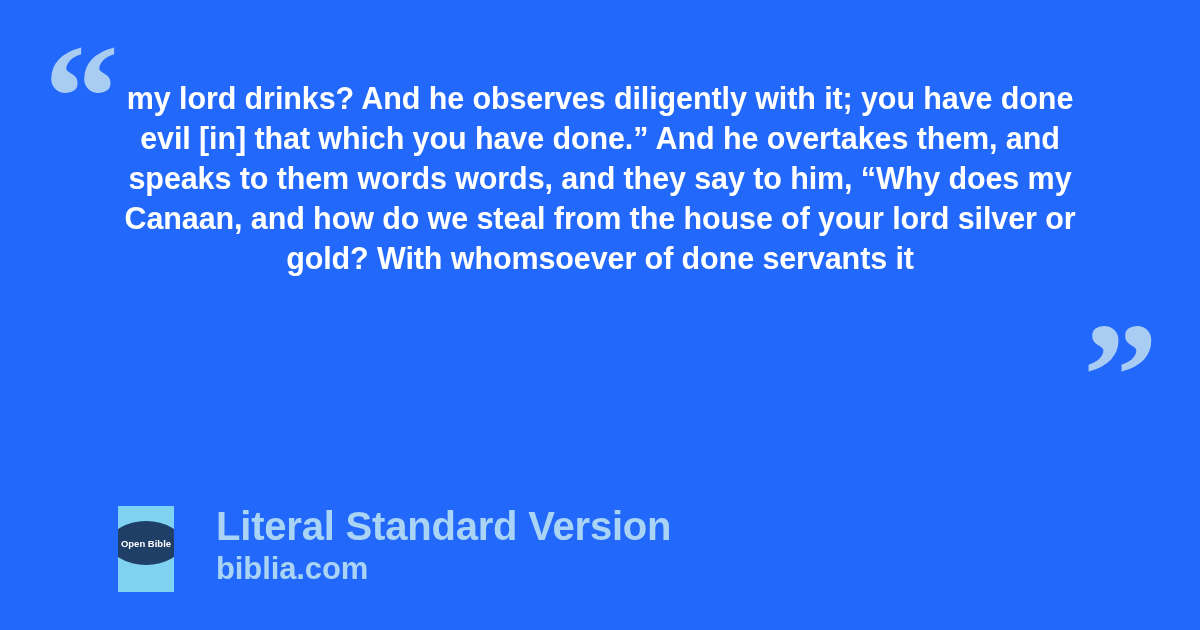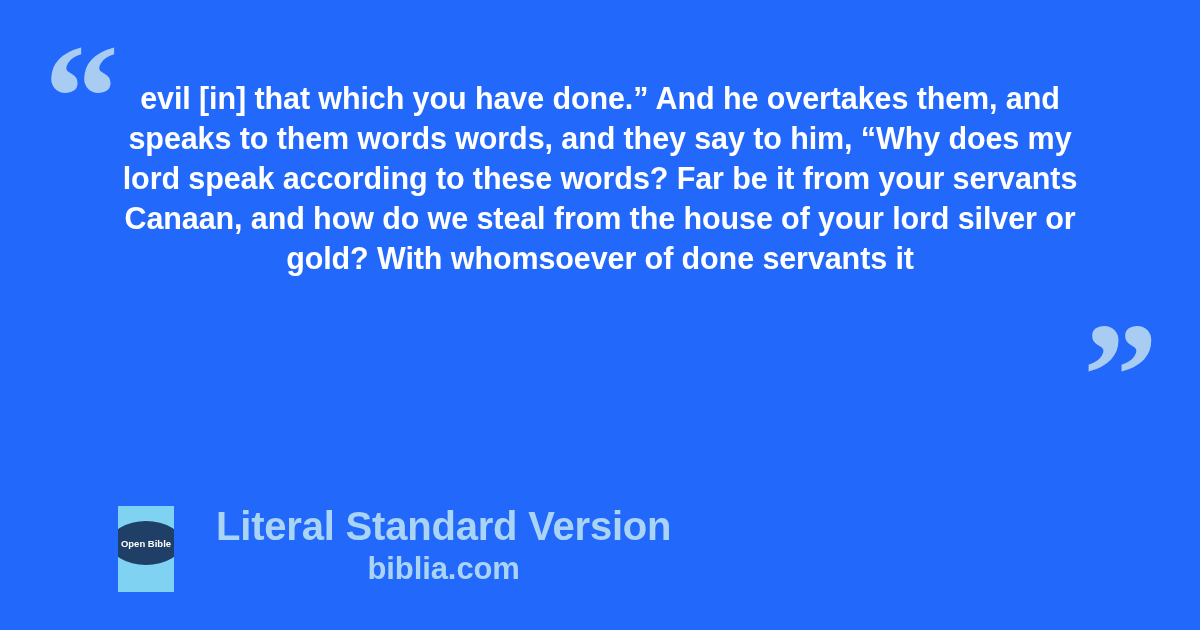--- a/index.html
+++ b/index.html
@@ -81,21 +81,20 @@
   }
 
   #book-icon svg {
     display: block;
   }
 
   #brand-text {
     margin-left: 22px;
     display: flex;
     flex-direction: column;
-    text-align: center;
   }
 
   #brand-title {
     color: #a9d4f5;
     font-size: 40px;
     font-weight: 700;
     line-height: 46px;
     letter-spacing: -0.2px;
   }
 
@@ -109,23 +108,23 @@
   }
 </style>
 </head>
 <body>
 
 <div id="card">
 
   <div class="quote-mark" id="quote-open">“</div>
 
   <div id="verse-block">
+    <div class="verse-line">my lord drinks? And he observes diligently with it; you have done</div>
     <div class="verse-line">evil [in] that which you have done.” And he overtakes them, and</div>
     <div class="verse-line">speaks to them words words, and they say to him, “Why does my</div>
-    <div class="verse-line">lord speak according to these words? Far be it from your servants</div>
     <div class="verse-line">Canaan, and how do we steal from the house of your lord silver or</div>
     <div class="verse-line">gold? With whomsoever of done servants it</div>
   </div>
 
   <div class="quote-mark" id="quote-close">”</div>
 
   <div id="branding">
 
     <div id="book-icon">
       <svg width="56" height="86" viewBox="0 0 56 86" xmlns="http://www.w3.org/2000/svg">

